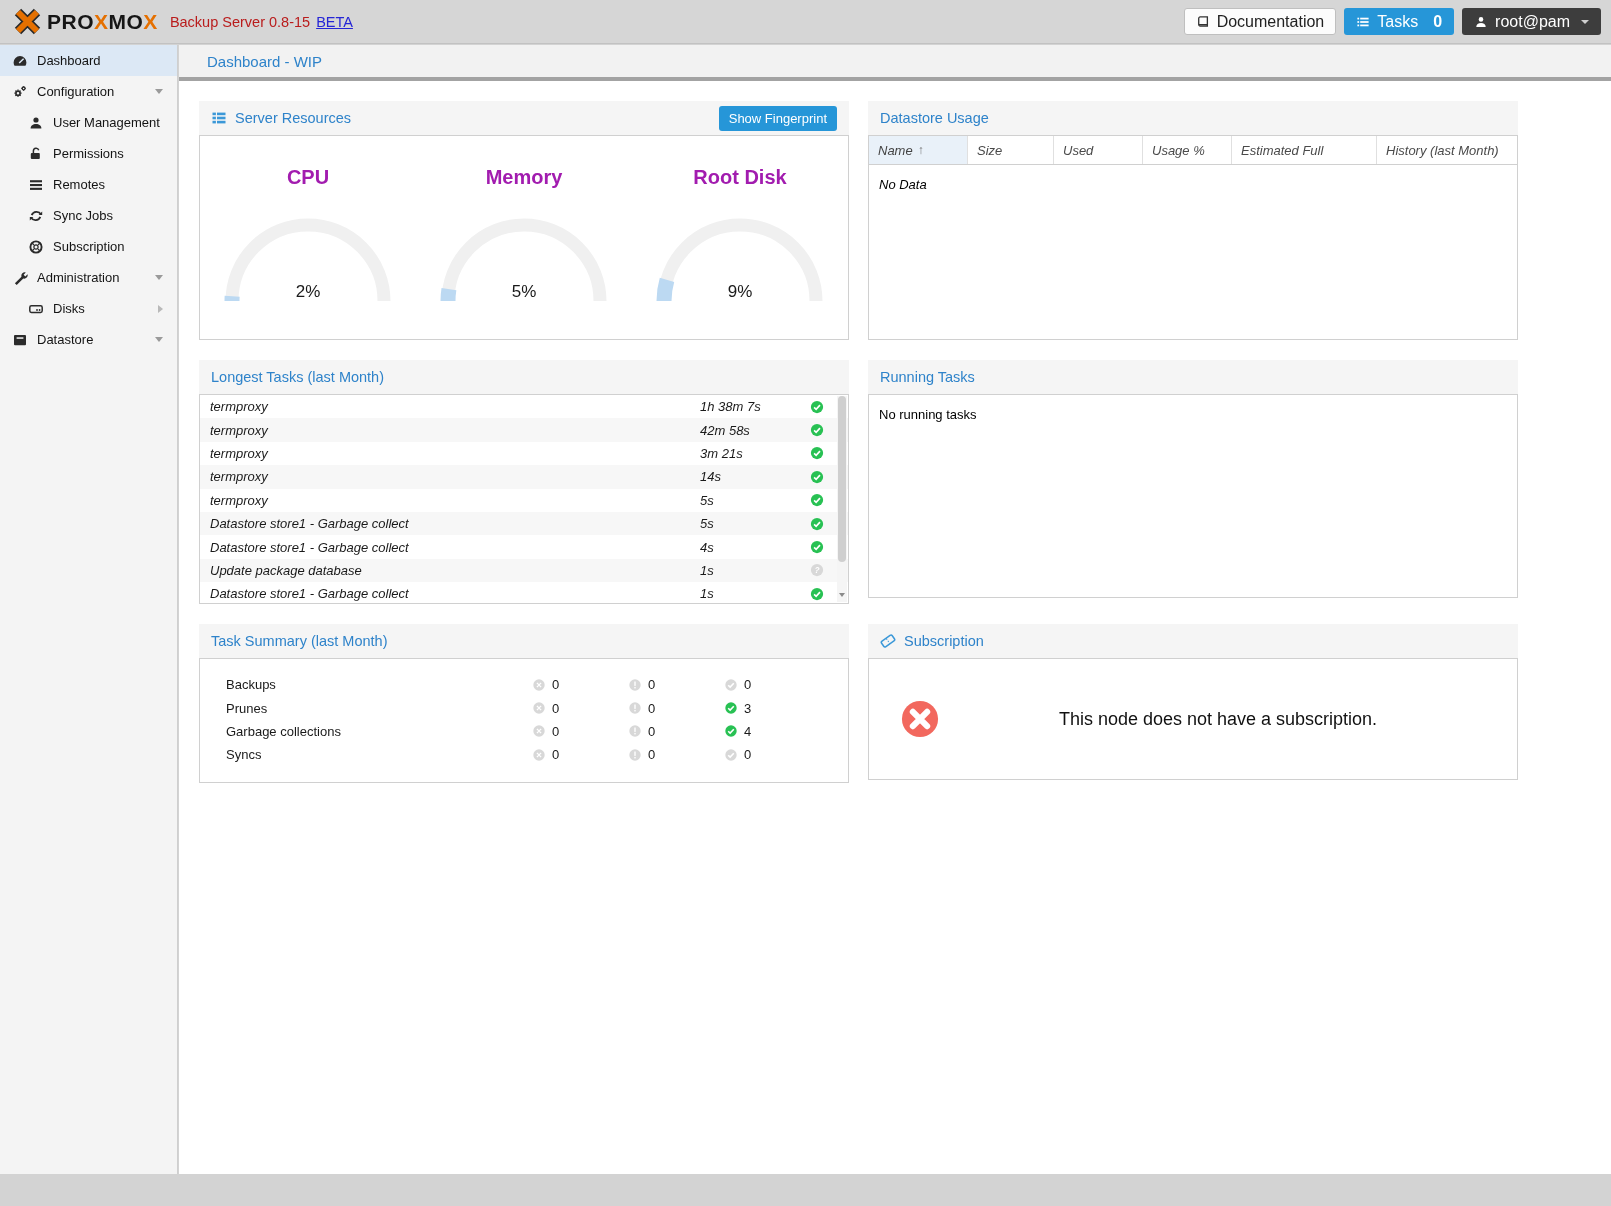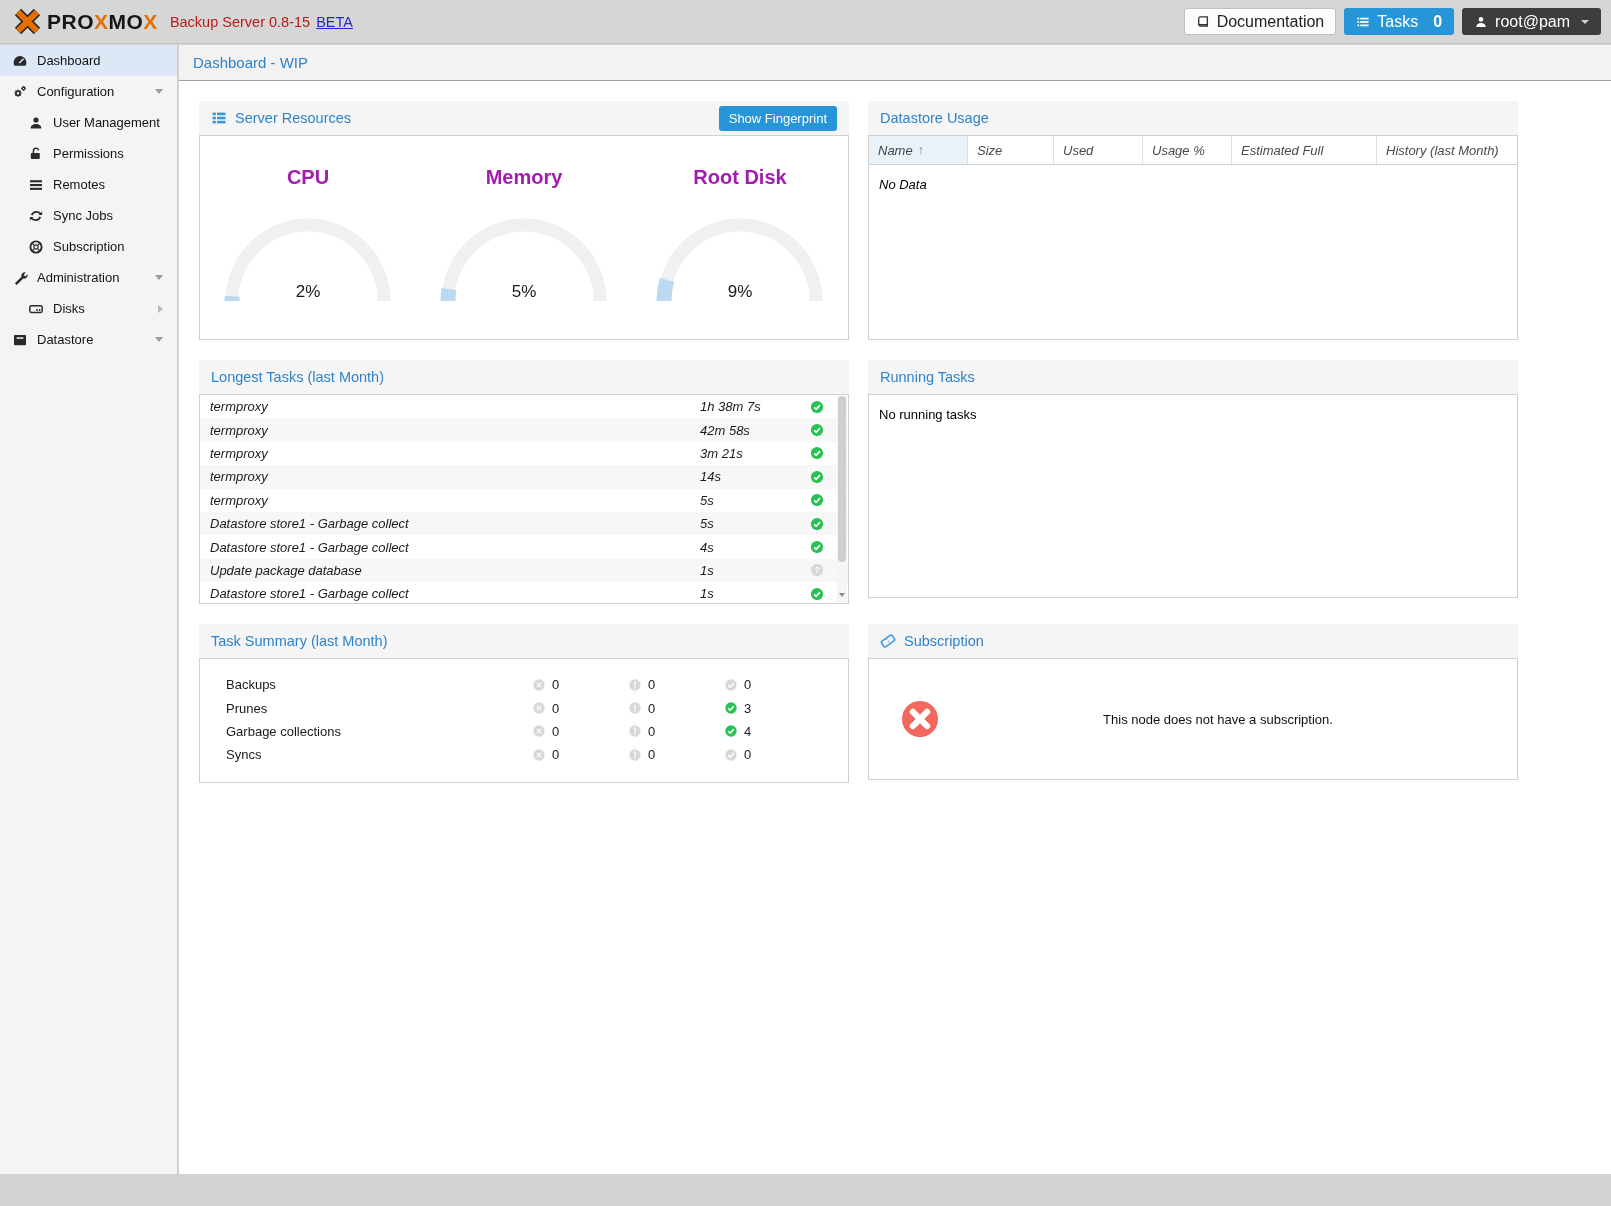--- a/index.html
+++ b/index.html
@@ -54,22 +54,22 @@
     width:0;height:0;border-left:4.5px solid transparent;border-right:4.5px solid transparent;
     border-top:5.5px solid #9a9a9a; margin-left:auto; margin-right:14px;
   }
   .caret-right {
     width:0;height:0;border-top:4.5px solid transparent;border-bottom:4.5px solid transparent;
     border-left:5.5px solid #b9b9b9; margin-left:auto; margin-right:14px;
   }
   
   .content { position:absolute; top:45px; left:179px; right:0; bottom:32px; background:#fff; }
   .content-header {
-    height:36px; background:#f2f2f2; border-bottom:1px solid #a3a3a3;
-    display:flex; align-items:center; padding-left:14px;
+    height:36px; background:#f2f2f2; border-bottom:4px solid #a3a3a3;
+    display:flex; align-items:center; padding-left:28px;
     color:#2e83ca; font-size:15px;
   }
   .content-body { padding:20px 0 0 20px; display:grid; grid-template-columns:650px 650px; gap:20px 19px; align-items:start; }
   .bottom-strip { position:absolute; left:0; bottom:0; width:1611px; height:32px; background:#d3d3d3; }
   
   .panel { width:650px; background:#fff; }
   .panel-header {
     height:34px; background:#f5f5f5; display:flex; align-items:center;
     padding:0 12px; color:#2e83ca; font-size:14.5px;
   }
@@ -118,21 +118,21 @@
   .ts-row { display:flex; align-items:center; height:23.4px; }
   .ts-label { width:332px; padding-left:26px; }
   .ts-cell { width:96px; display:flex; align-items:center; gap:6px; }
   .mini-ico { width:14px; height:14px; display:inline-flex; }
   .mini-ico svg { width:14px; height:14px; }
   .ts-row .ok-gray { display:inline-flex; }
   .ts-row .ok-green { display:none; }
   .ts-row[data-ok="green"] .ok-green { display:inline-flex; }
   
   .sub-body { height:122px; display:flex; align-items:center; padding-left:32px; }
-  .sub-msg { flex:1; text-align:center; color:#111; font-size:13px; padding-right:20px; }
+  .sub-msg { flex:1; text-align:center; color:#111; font-size:18px; padding-right:20px; }
   .sub-x { width:38px; height:38px; flex:none; }
 </style>
 </head>
 <body>
 
 <div class="topbar">
   <div class="logo">
     <svg width="27" height="27" viewBox="0 0 27 27">
       <path d="M4 4 L23 23 M23 4 L4 23" stroke="#2a2a2a" stroke-width="9"></path>
       <path d="M4 4 L23 23 M23 4 L4 23" stroke="#e57000" stroke-width="6"></path>

